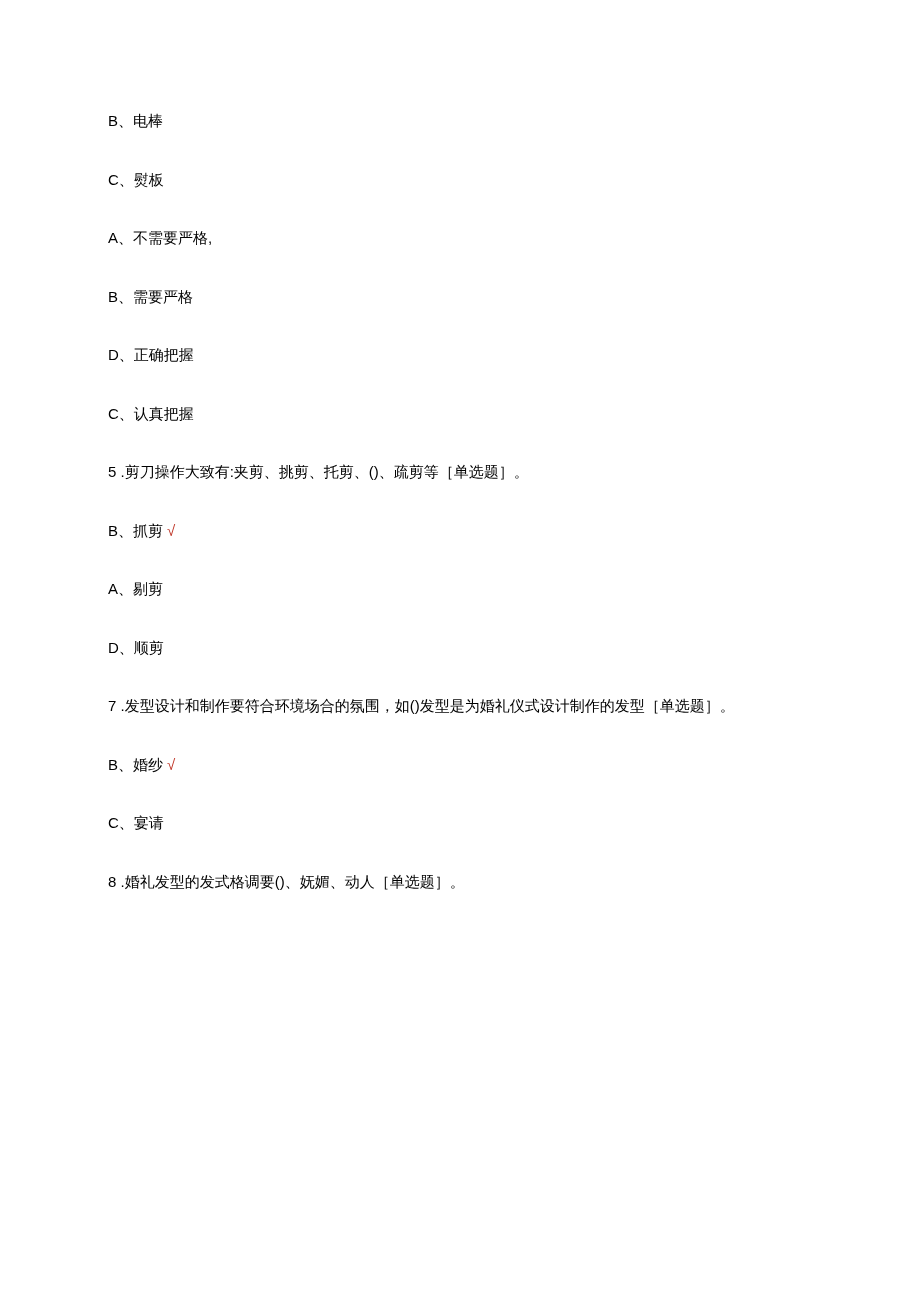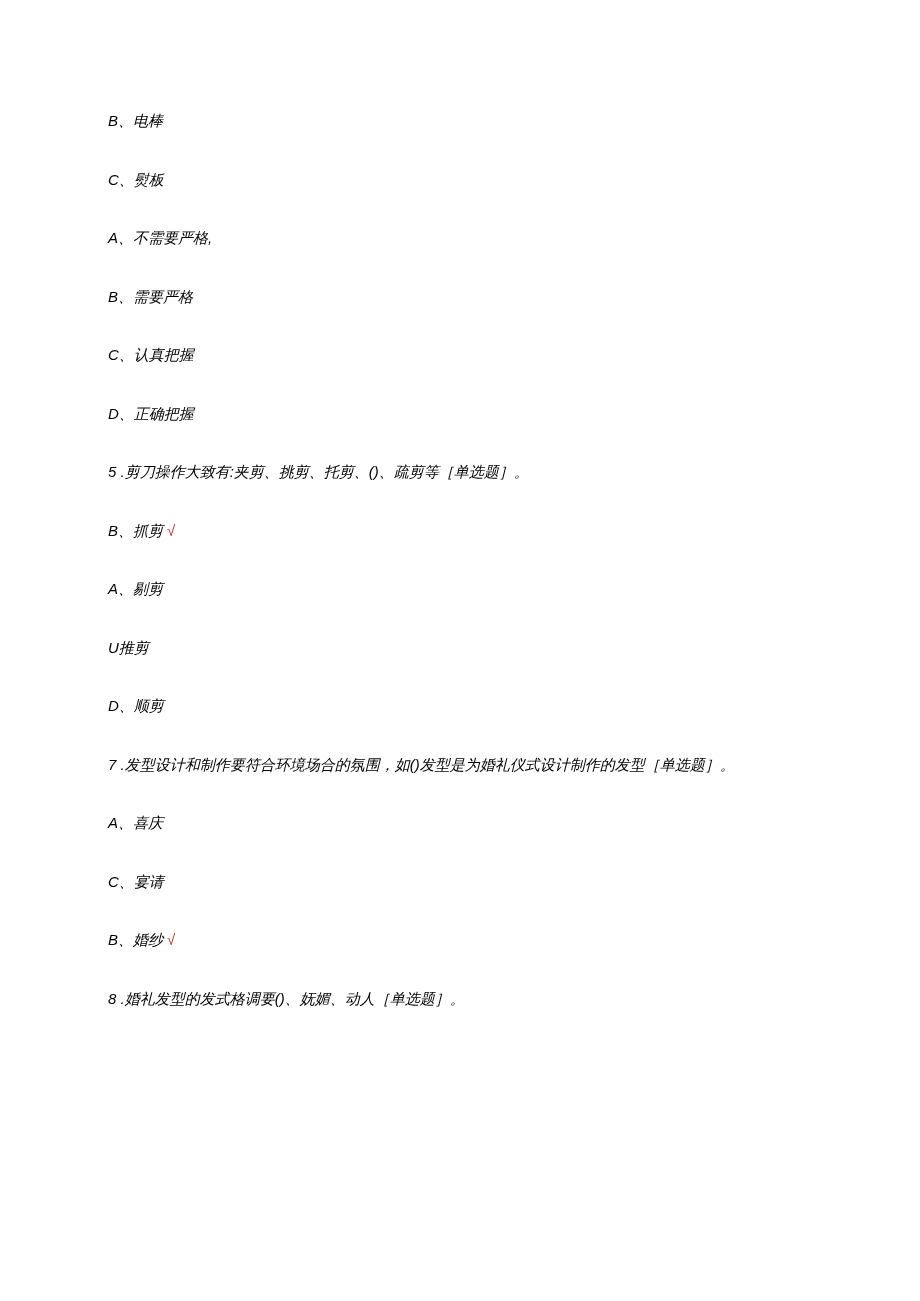--- a/index.html
+++ b/index.html
@@ -12,43 +12,40 @@
     line-height: 1.5;
   }
   .page {
     width: 920px;
     min-height: 1301px;
     padding: 110px 108px 60px 108px;
     box-sizing: border-box;
   }
   .line {
     margin-bottom: 36px;
-    font-style: italic;
   }
   .check {
     color: #c0392b;
     font-weight: normal;
     margin-left: 4px;
   }
 </style>
 </head>
 <body>
 
 <div class="page">
   <div id="content">
       <div class="line"><span>B、电棒</span></div>
       <div class="line"><span>C、熨板</span></div>
       <div class="line"><span>A、不需要严格,</span></div>
       <div class="line"><span>B、需要严格</span></div>
+      <div class="line"><span>D、正确把握</span></div>
       <div class="line"><span>C、认真把握</span></div>
-      <div class="line"><span>D、正确把握</span></div>
       <div class="line"><span>5   .剪刀操作大致有:夹剪、挑剪、托剪、()、疏剪等［单选题］。</span></div>
       <div class="line"><span>B、抓剪</span><span class="check">√</span></div>
       <div class="line"><span>A、剔剪</span></div>
-      <div class="line"><span>U推剪</span></div>
       <div class="line"><span>D、顺剪</span></div>
       <div class="line"><span>7   .发型设计和制作要符合环境场合的氛围，如()发型是为婚礼仪式设计制作的发型［单选题］。</span></div>
-      <div class="line"><span>A、喜庆</span></div>
+      <div class="line"><span>B、婚纱</span><span class="check">√</span></div>
       <div class="line"><span>C、宴请</span></div>
-      <div class="line"><span>B、婚纱</span><span class="check">√</span></div>
       <div class="line"><span>8   .婚礼发型的发式格调要()、妩媚、动人［单选题］。</span></div>
     </div>
 </div>
 
 </body></html>

